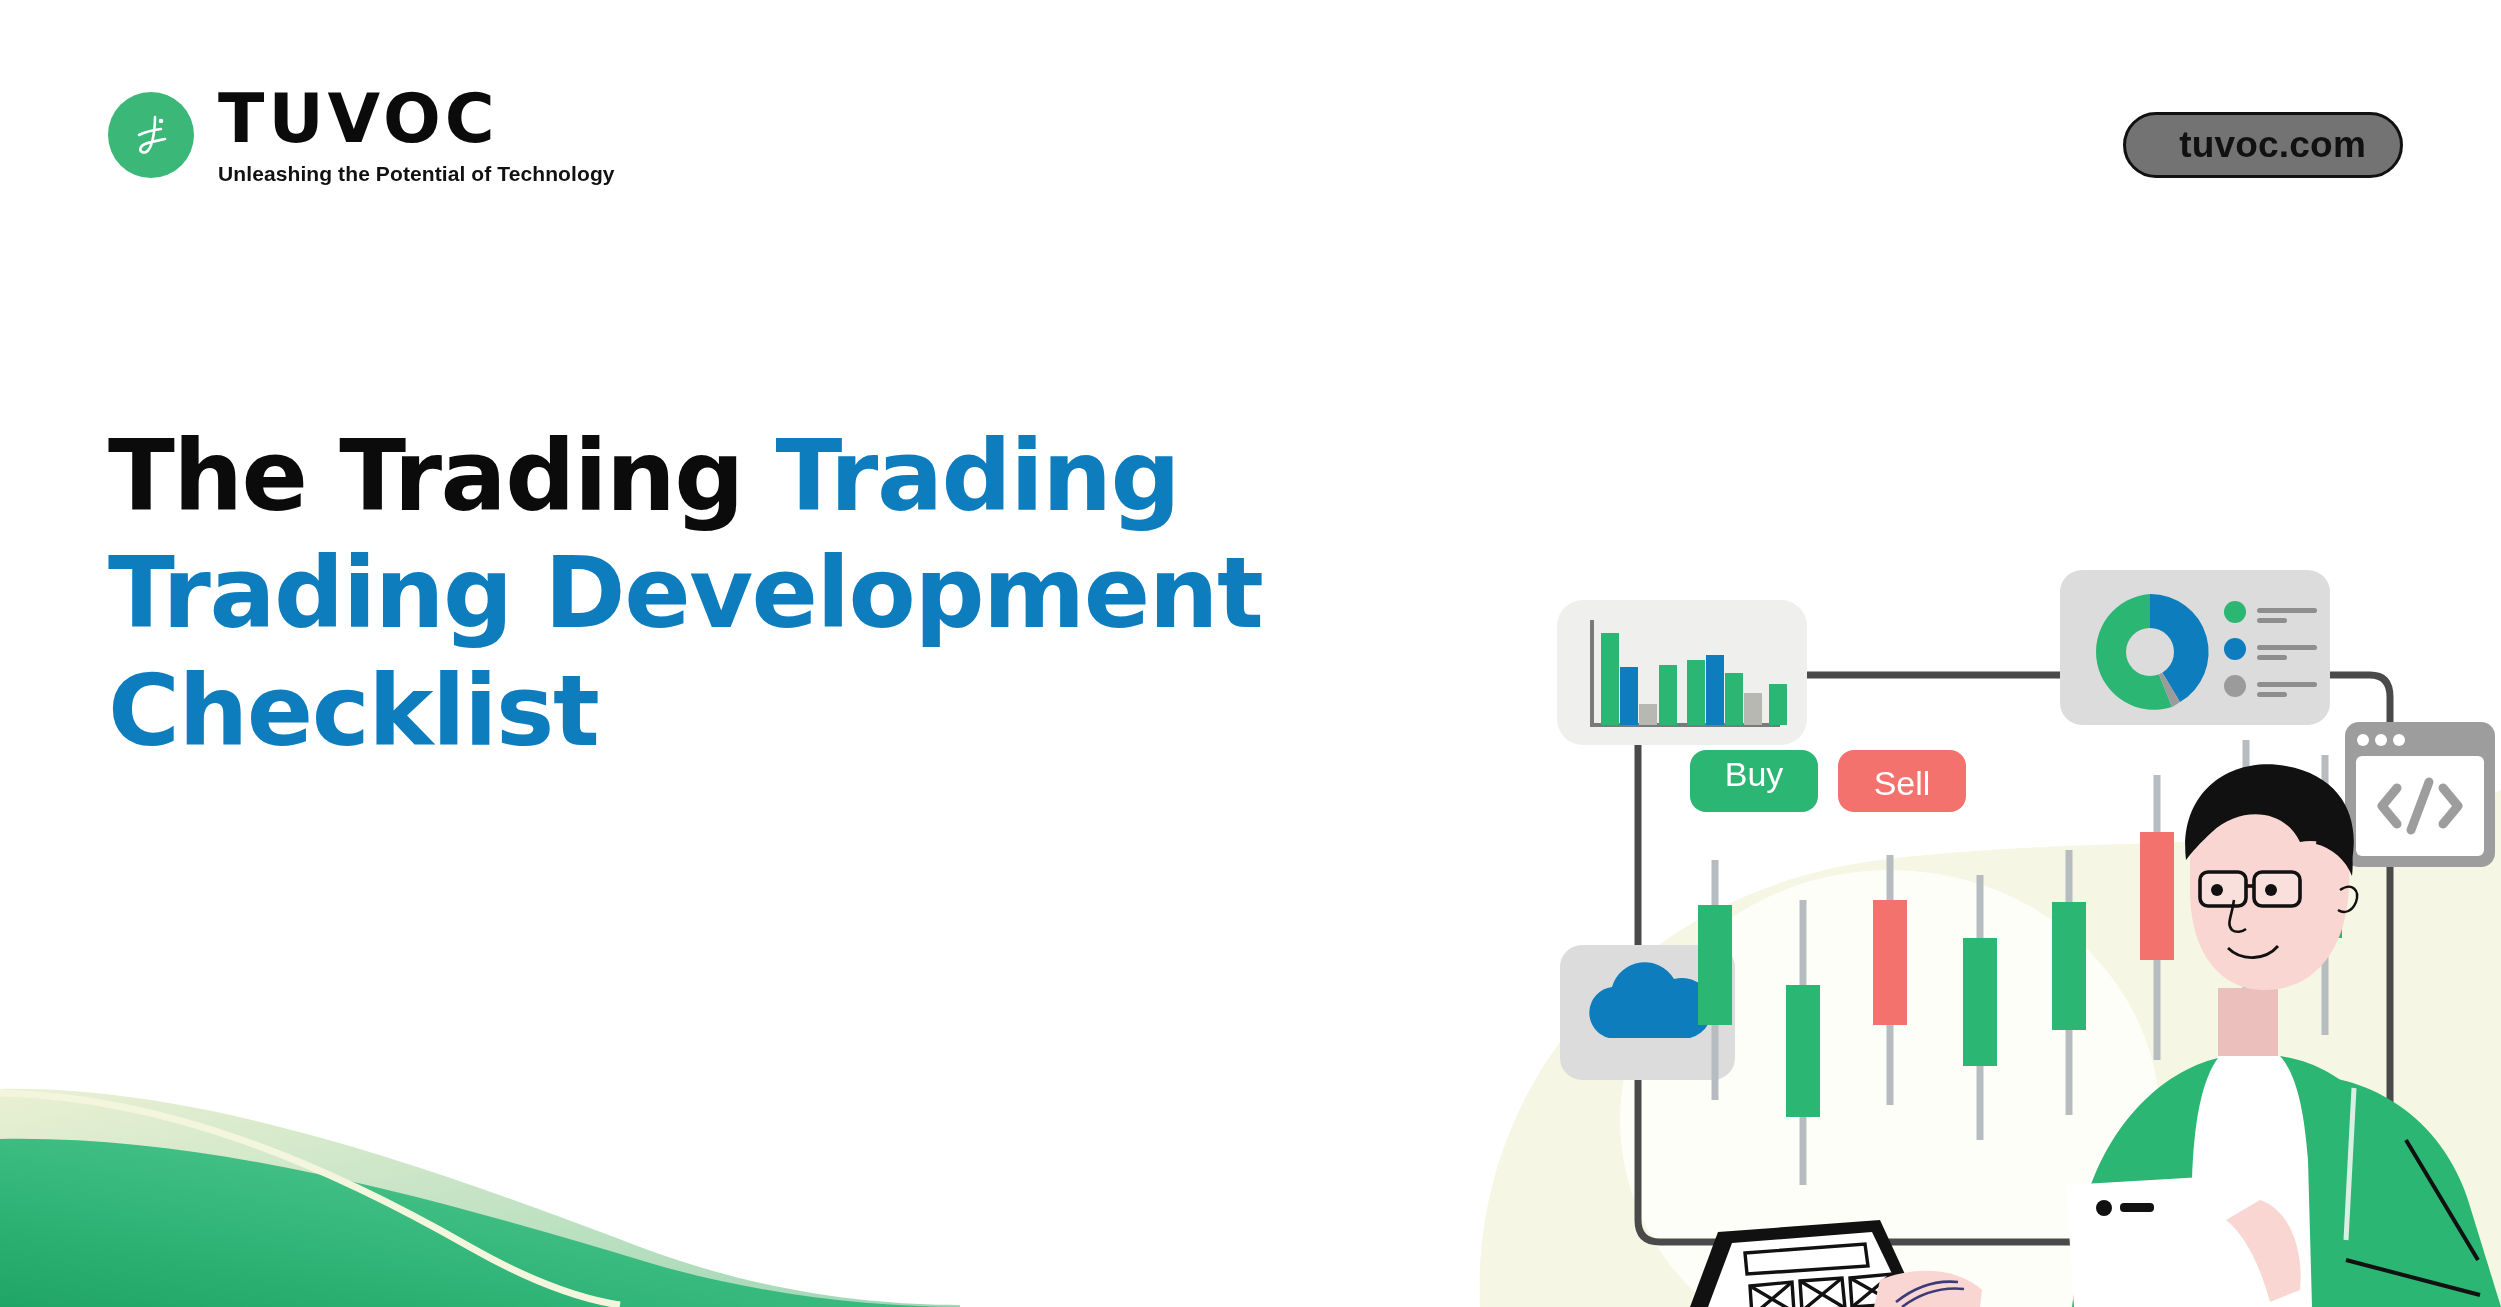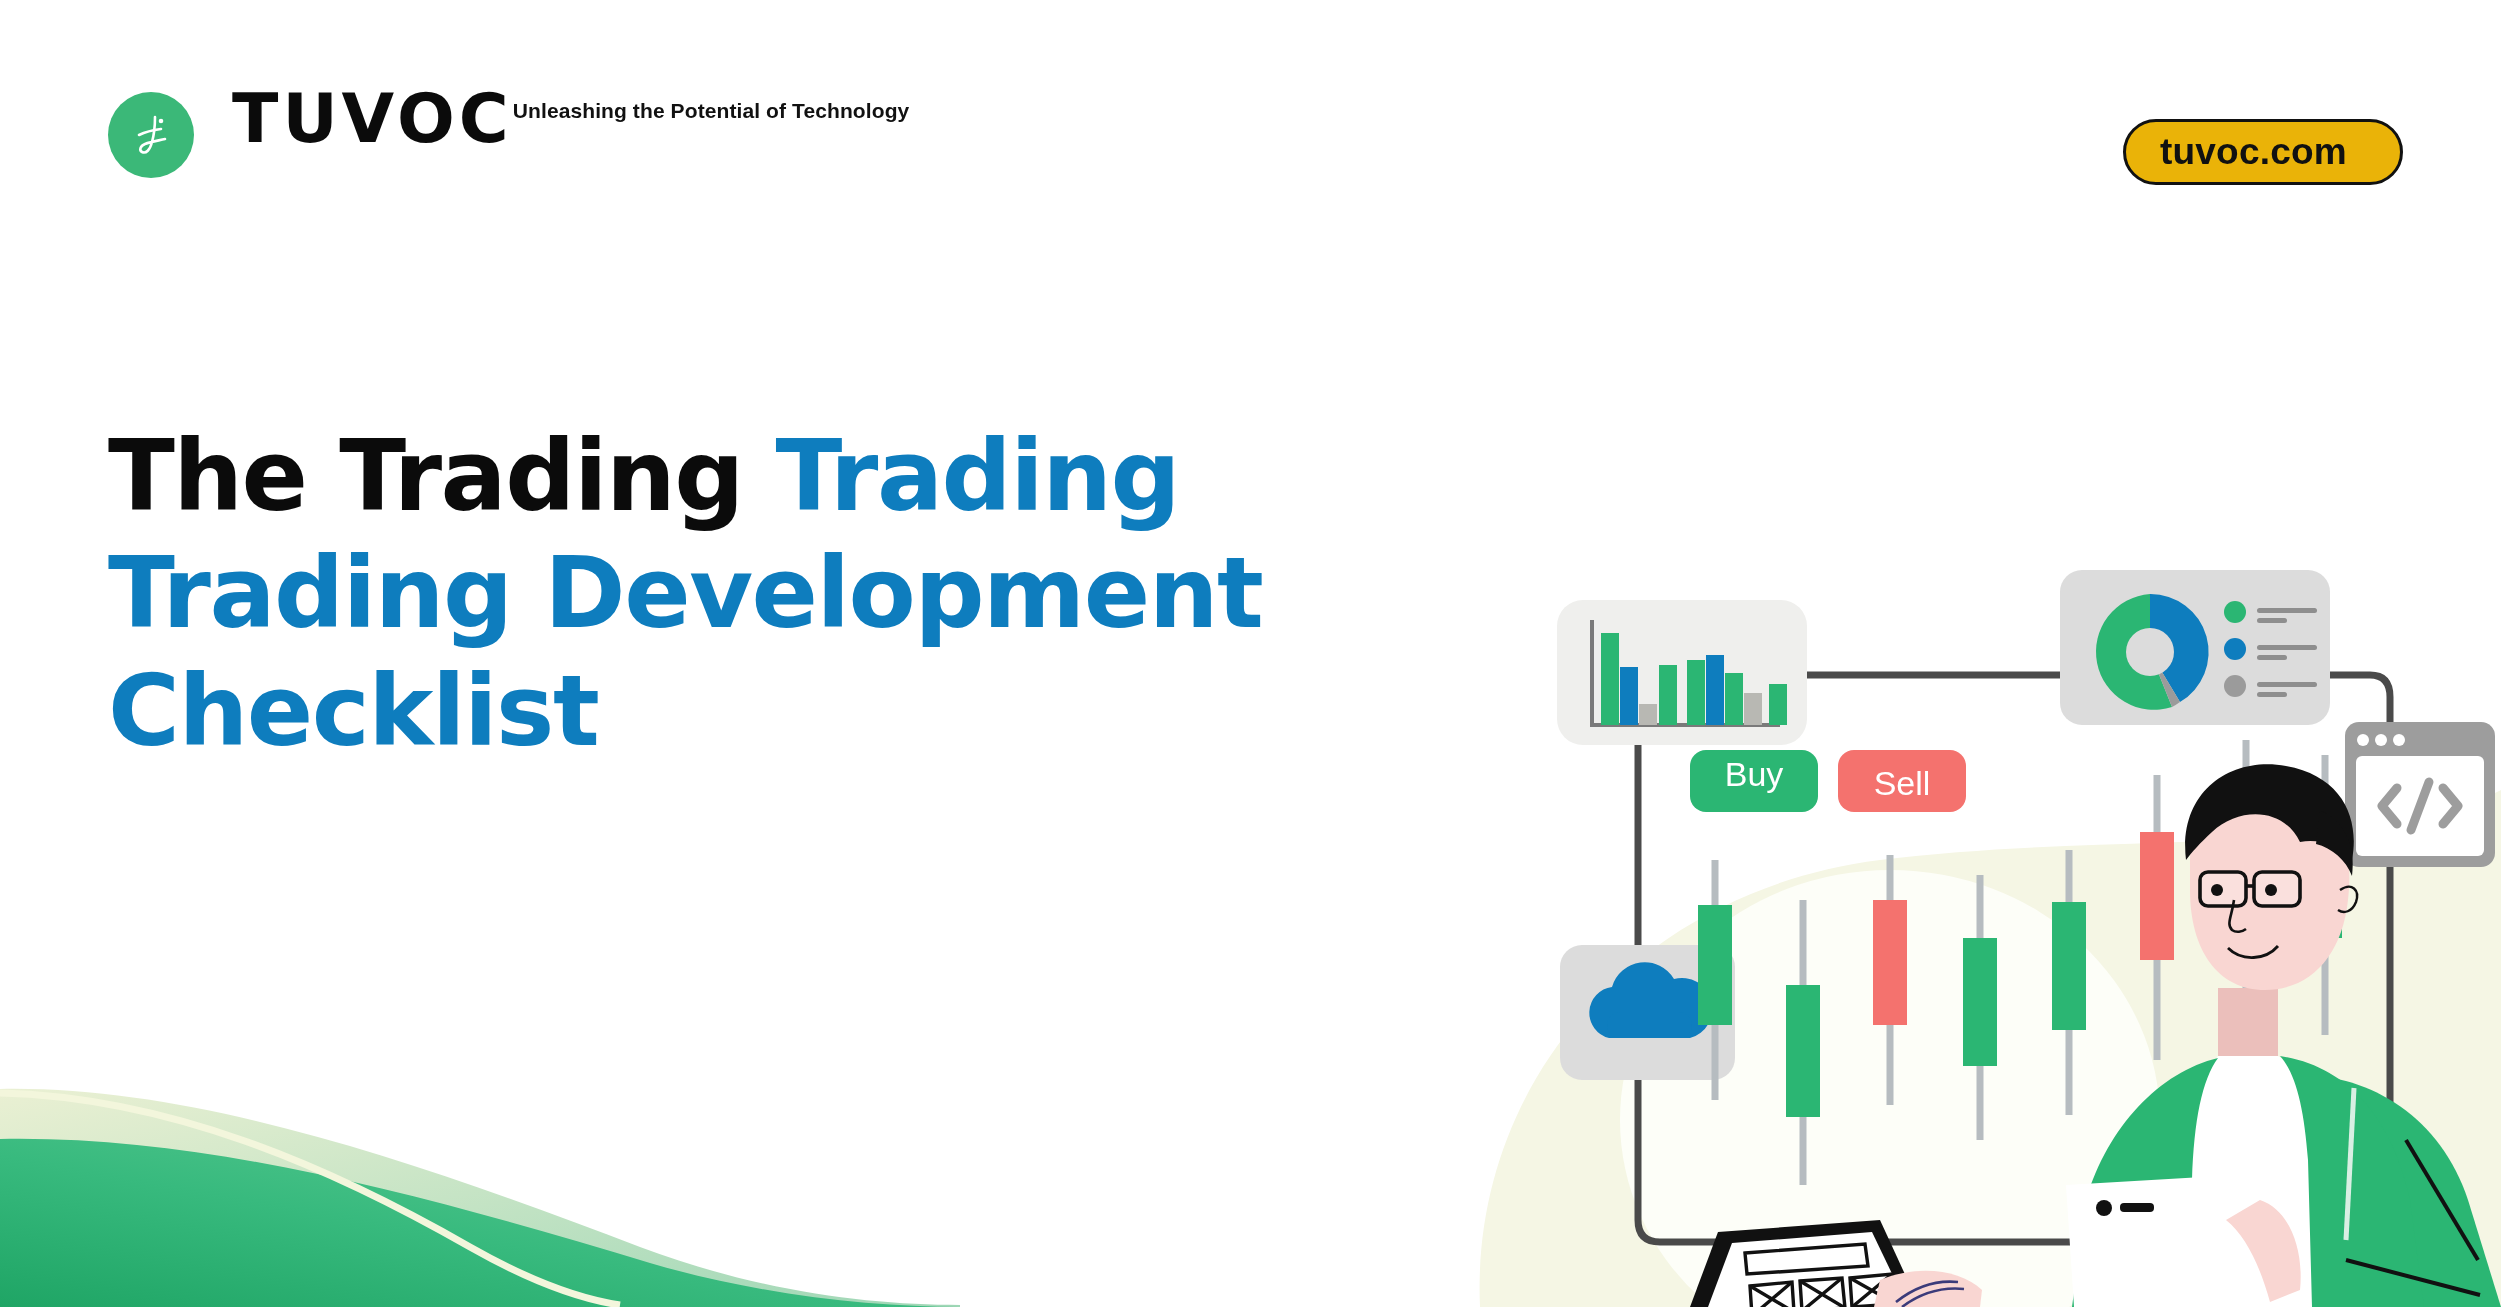--- a/index.html
+++ b/index.html
@@ -9,29 +9,29 @@
     font-family:"Liberation Sans", sans-serif;
     overflow:hidden;
     position:relative;
   }
   #stage{position:absolute;inset:0;width:2501px;height:1307px;overflow:hidden;background:#fff;}
 
   
   .brand{position:absolute;left:108px;top:88px;display:flex;align-items:flex-start;}
   .brand-mark{width:86px;height:86px;border-radius:50%;background:#3BB878;
     display:flex;align-items:center;justify-content:center;flex:none;margin-top:4px;}
-  .brand-text{margin-left:38px;display:flex;}
+  .brand-text{margin-left:24px;display:flex;flex-direction:column;}
   .brand-name{font-size:68px;line-height:0.92;font-weight:700;letter-spacing:4px;color:#0b0b0b;
     font-family:"DejaVu Sans", sans-serif;}
   .brand-tag{font-size:21px;font-weight:700;color:#111;letter-spacing:0.1px;margin-top:11px;
     font-family:"Liberation Sans", sans-serif;}
 
-  .site-pill{position:absolute;right:98px;top:119px;height:66px;min-width:280px;
-    border:3px solid #111;border-radius:38px;background:#eab308;
-    display:flex;align-items:center;justify-content:flex-start;padding:0 34px;box-sizing:border-box;}
+  .site-pill{position:absolute;right:98px;top:112px;height:66px;min-width:280px;
+    border:3px solid #111;border-radius:38px;background:#737373;
+    display:flex;align-items:center;justify-content:flex-end;padding:0 34px;box-sizing:border-box;}
   .site-pill span{font-size:37px;font-weight:700;color:#111;letter-spacing:0.2px;}
 
   
   .headline{position:absolute;left:108px;top:352px;width:1300px;
     font-size:98px;line-height:1.2;font-weight:700;letter-spacing:-1.5px;color:#0E7DBE;
     font-family:"DejaVu Sans", sans-serif;}
   .headline .hl-black{color:#0b0b0b;}
 
   
   .swoosh{position:absolute;left:0;bottom:0;width:960px;height:260px;pointer-events:none;}

